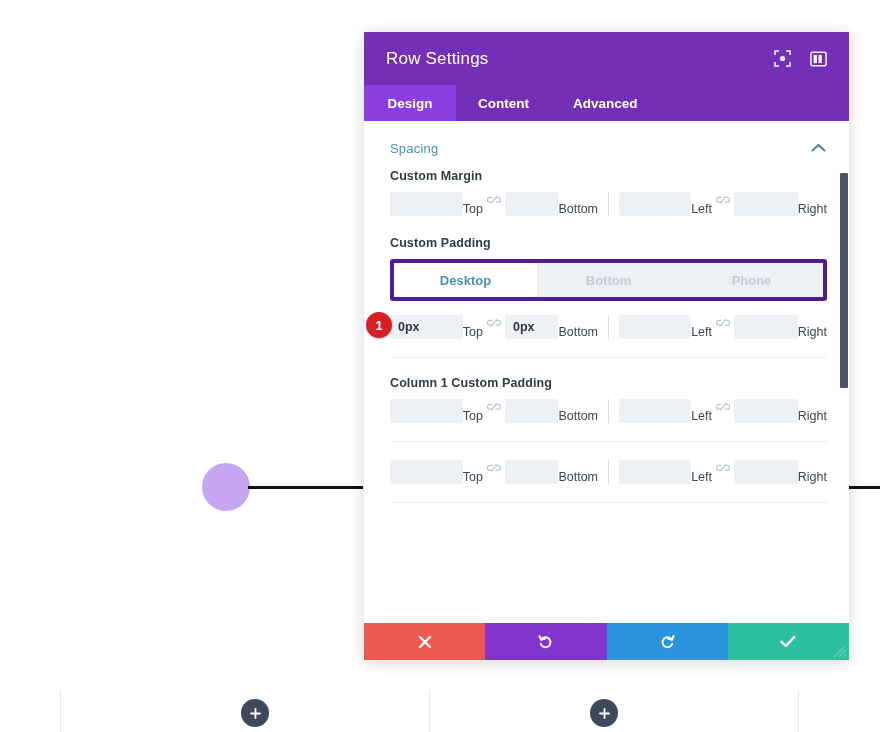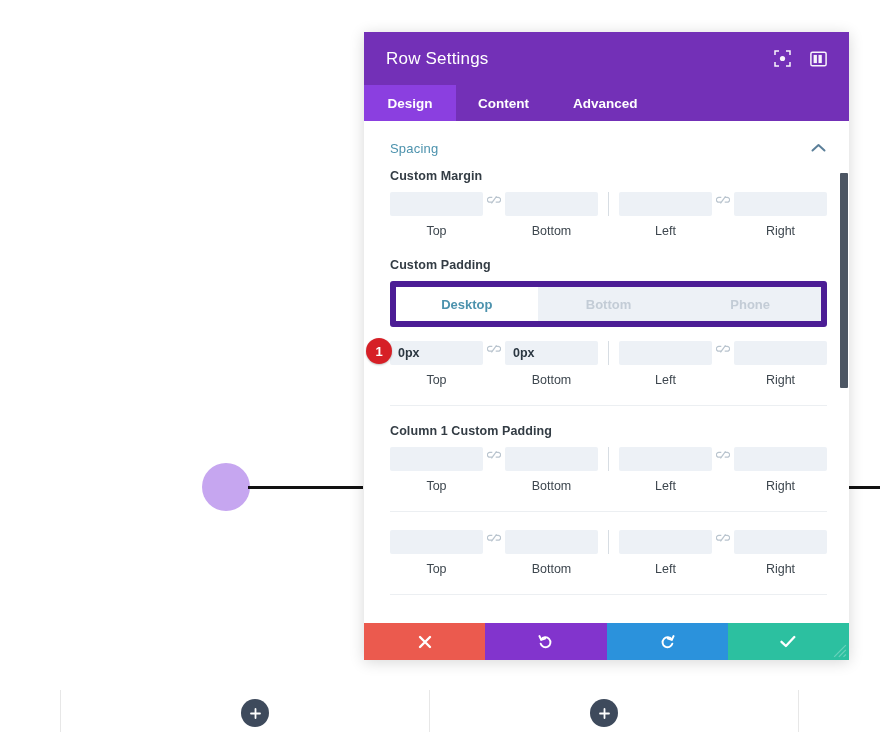--- a/index.html
+++ b/index.html
@@ -180,22 +180,22 @@
   .vsep {
     width: 1px;
     background: #d7dde3;
     height: 24px;
     margin: 0 10px;
     flex: none;
   }
   .cell {
     flex: 1;
     display: flex;
-    flex-direction: column;
-    align-items: center;
+    flex-direction: row;
+    align-items: flex-end;
   }
   .cell-input {
     width: 100%;
     height: 24px;
     background: #edf1f6;
     border: none;
     border-radius: 2px;
     box-sizing: border-box;
     padding: 0 8px;
     font-family: "Liberation Sans", sans-serif;
@@ -224,21 +224,21 @@
 
   .divider {
     height: 1px;
     background: #eceff2;
     margin: 18px 0 0 0;
   }
 
   
   .device-tabs {
     display: flex;
-    border: 6px solid #4c1d95;
+    border: 4px solid #4c1d95;
     border-radius: 3px;
     overflow: hidden;
     background: #edf1f6;
     height: 34px;
     margin-bottom: 14px;
   }
   .device-tab {
     flex: 1;
     display: flex;
     align-items: center;

